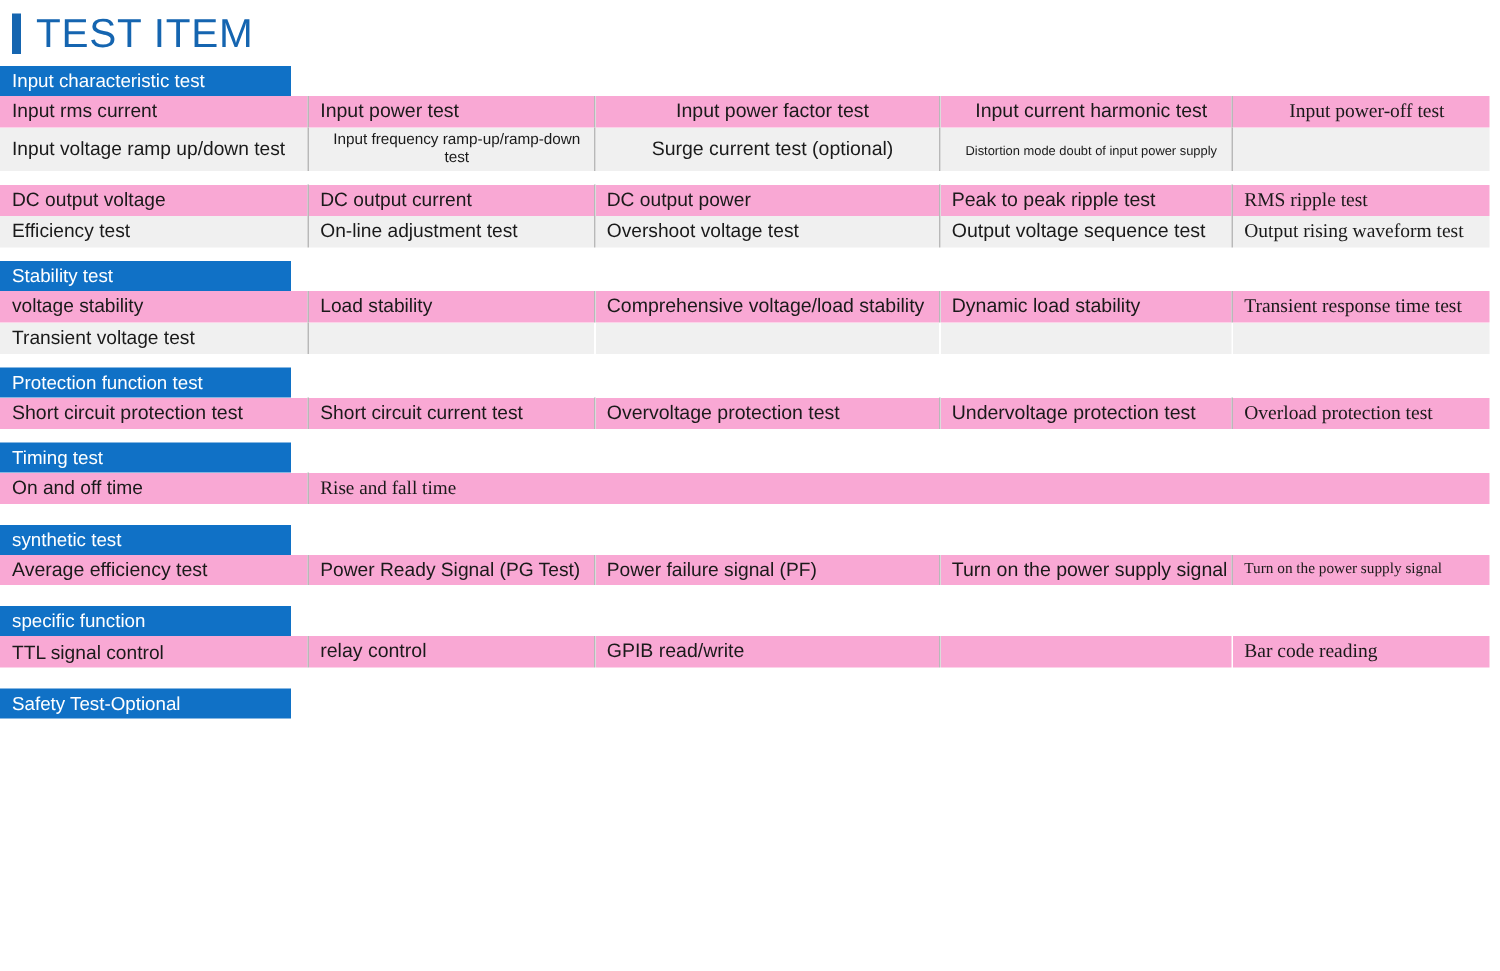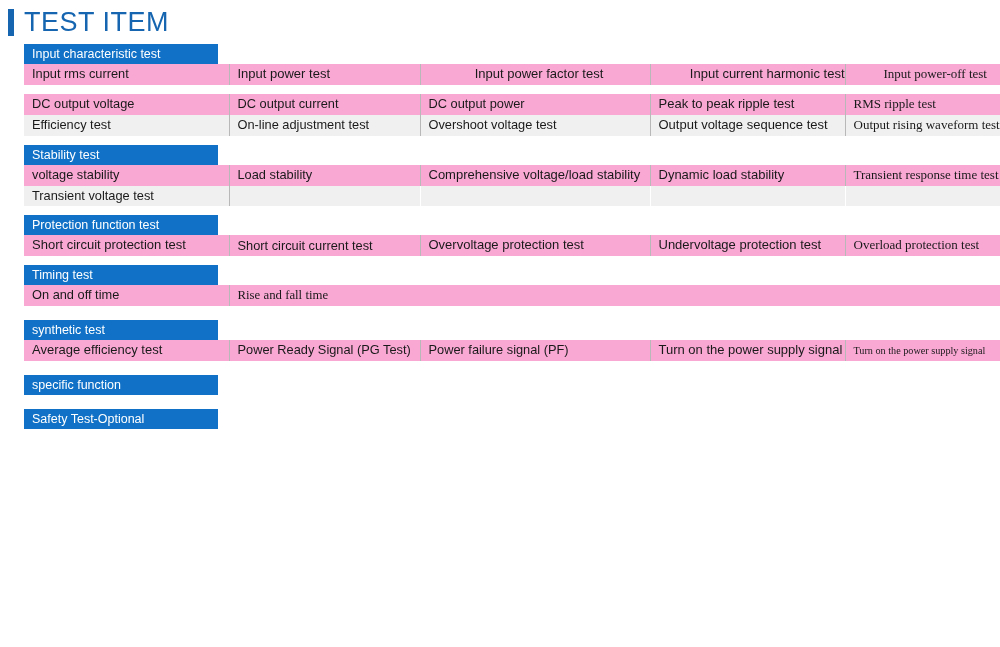--- a/index.html
+++ b/index.html
@@ -36,21 +36,21 @@
     color: #1565b0;
     letter-spacing: 0.5px;
     line-height: 1;
     white-space: nowrap;
   }
 
   
   .block {
     position: relative;
     width: 849px;
-    margin-left: 24px;
+    margin-left: 0;
     box-sizing: border-box;
   }
   .block-header {
     width: 194px;
     background: #1071c6;
     color: #ffffff;
     font-size: 12.5px;
     line-height: 20px;
     height: 20px;
     padding: 0 0 0 8px;
@@ -107,22 +107,29 @@
           <col style="width: 191px;">
           <col style="width: 230px;">
           <col style="width: 195px;">
           <col style="width: 172px;">
         </colgroup>
         <tbody>
           <tr class="rowA">
             <td class="t-lg">Input rms current</td>
             <td class="t-md">Input power test</td>
             <td class="t-md" style="text-align: center;">Input power factor test</td>
-            <td class="t-md" style="text-align: right;">Input current harmonic test</td>
+            <td class="t-md" style="text-align: center;">Input current harmonic test</td>
             <td class="t-md" style="text-align: center;">Input power-off test</td>
+          </tr>
+          <tr class="rowB">
+            <td class="t-lg">Input voltage ramp up/down test</td>
+            <td class="t-sm" style="text-align: center;">Input frequency ramp-up/ramp-down test</td>
+            <td class="t-md" style="text-align: center;">Surge current test (optional)</td>
+            <td class="t-xs" style="text-align: center;">Distortion mode doubt of input power supply</td>
+            <td class="t-md nodiv"></td>
           </tr>
         </tbody>
       </table>
     </div>
     <div class="gap-sm"></div>
     <div class="block">
       <table class="block-table">
         <colgroup>
           <col style="width: 205px;">
           <col style="width: 191px;">
@@ -236,18 +243,36 @@
             <td class="t-lg">Power failure signal (PF)</td>
             <td class="t-md">Turn on the power supply signal</td>
             <td class="t-sm">Turn on the power supply signal</td>
           </tr>
         </tbody>
       </table>
     </div>
     <div class="gap"></div>
     <div class="block">
       <div class="block-header">specific function</div>
+      <table class="block-table">
+        <colgroup>
+          <col style="width: 205px;">
+          <col style="width: 191px;">
+          <col style="width: 230px;">
+          <col style="width: 195px;">
+          <col style="width: 172px;">
+        </colgroup>
+        <tbody>
+          <tr class="rowA">
+            <td class="t-lg">TTL signal control</td>
+            <td class="t-md">relay control</td>
+            <td class="t-md">GPIB read/write</td>
+            <td class="t-md nodiv"></td>
+            <td class="t-md">Bar code reading</td>
+          </tr>
+        </tbody>
+      </table>
     </div>
     <div class="gap"></div>
     <div class="block">
       <div class="block-header">Safety Test-Optional</div>
     </div>
   </div>
 
 </body></html>

